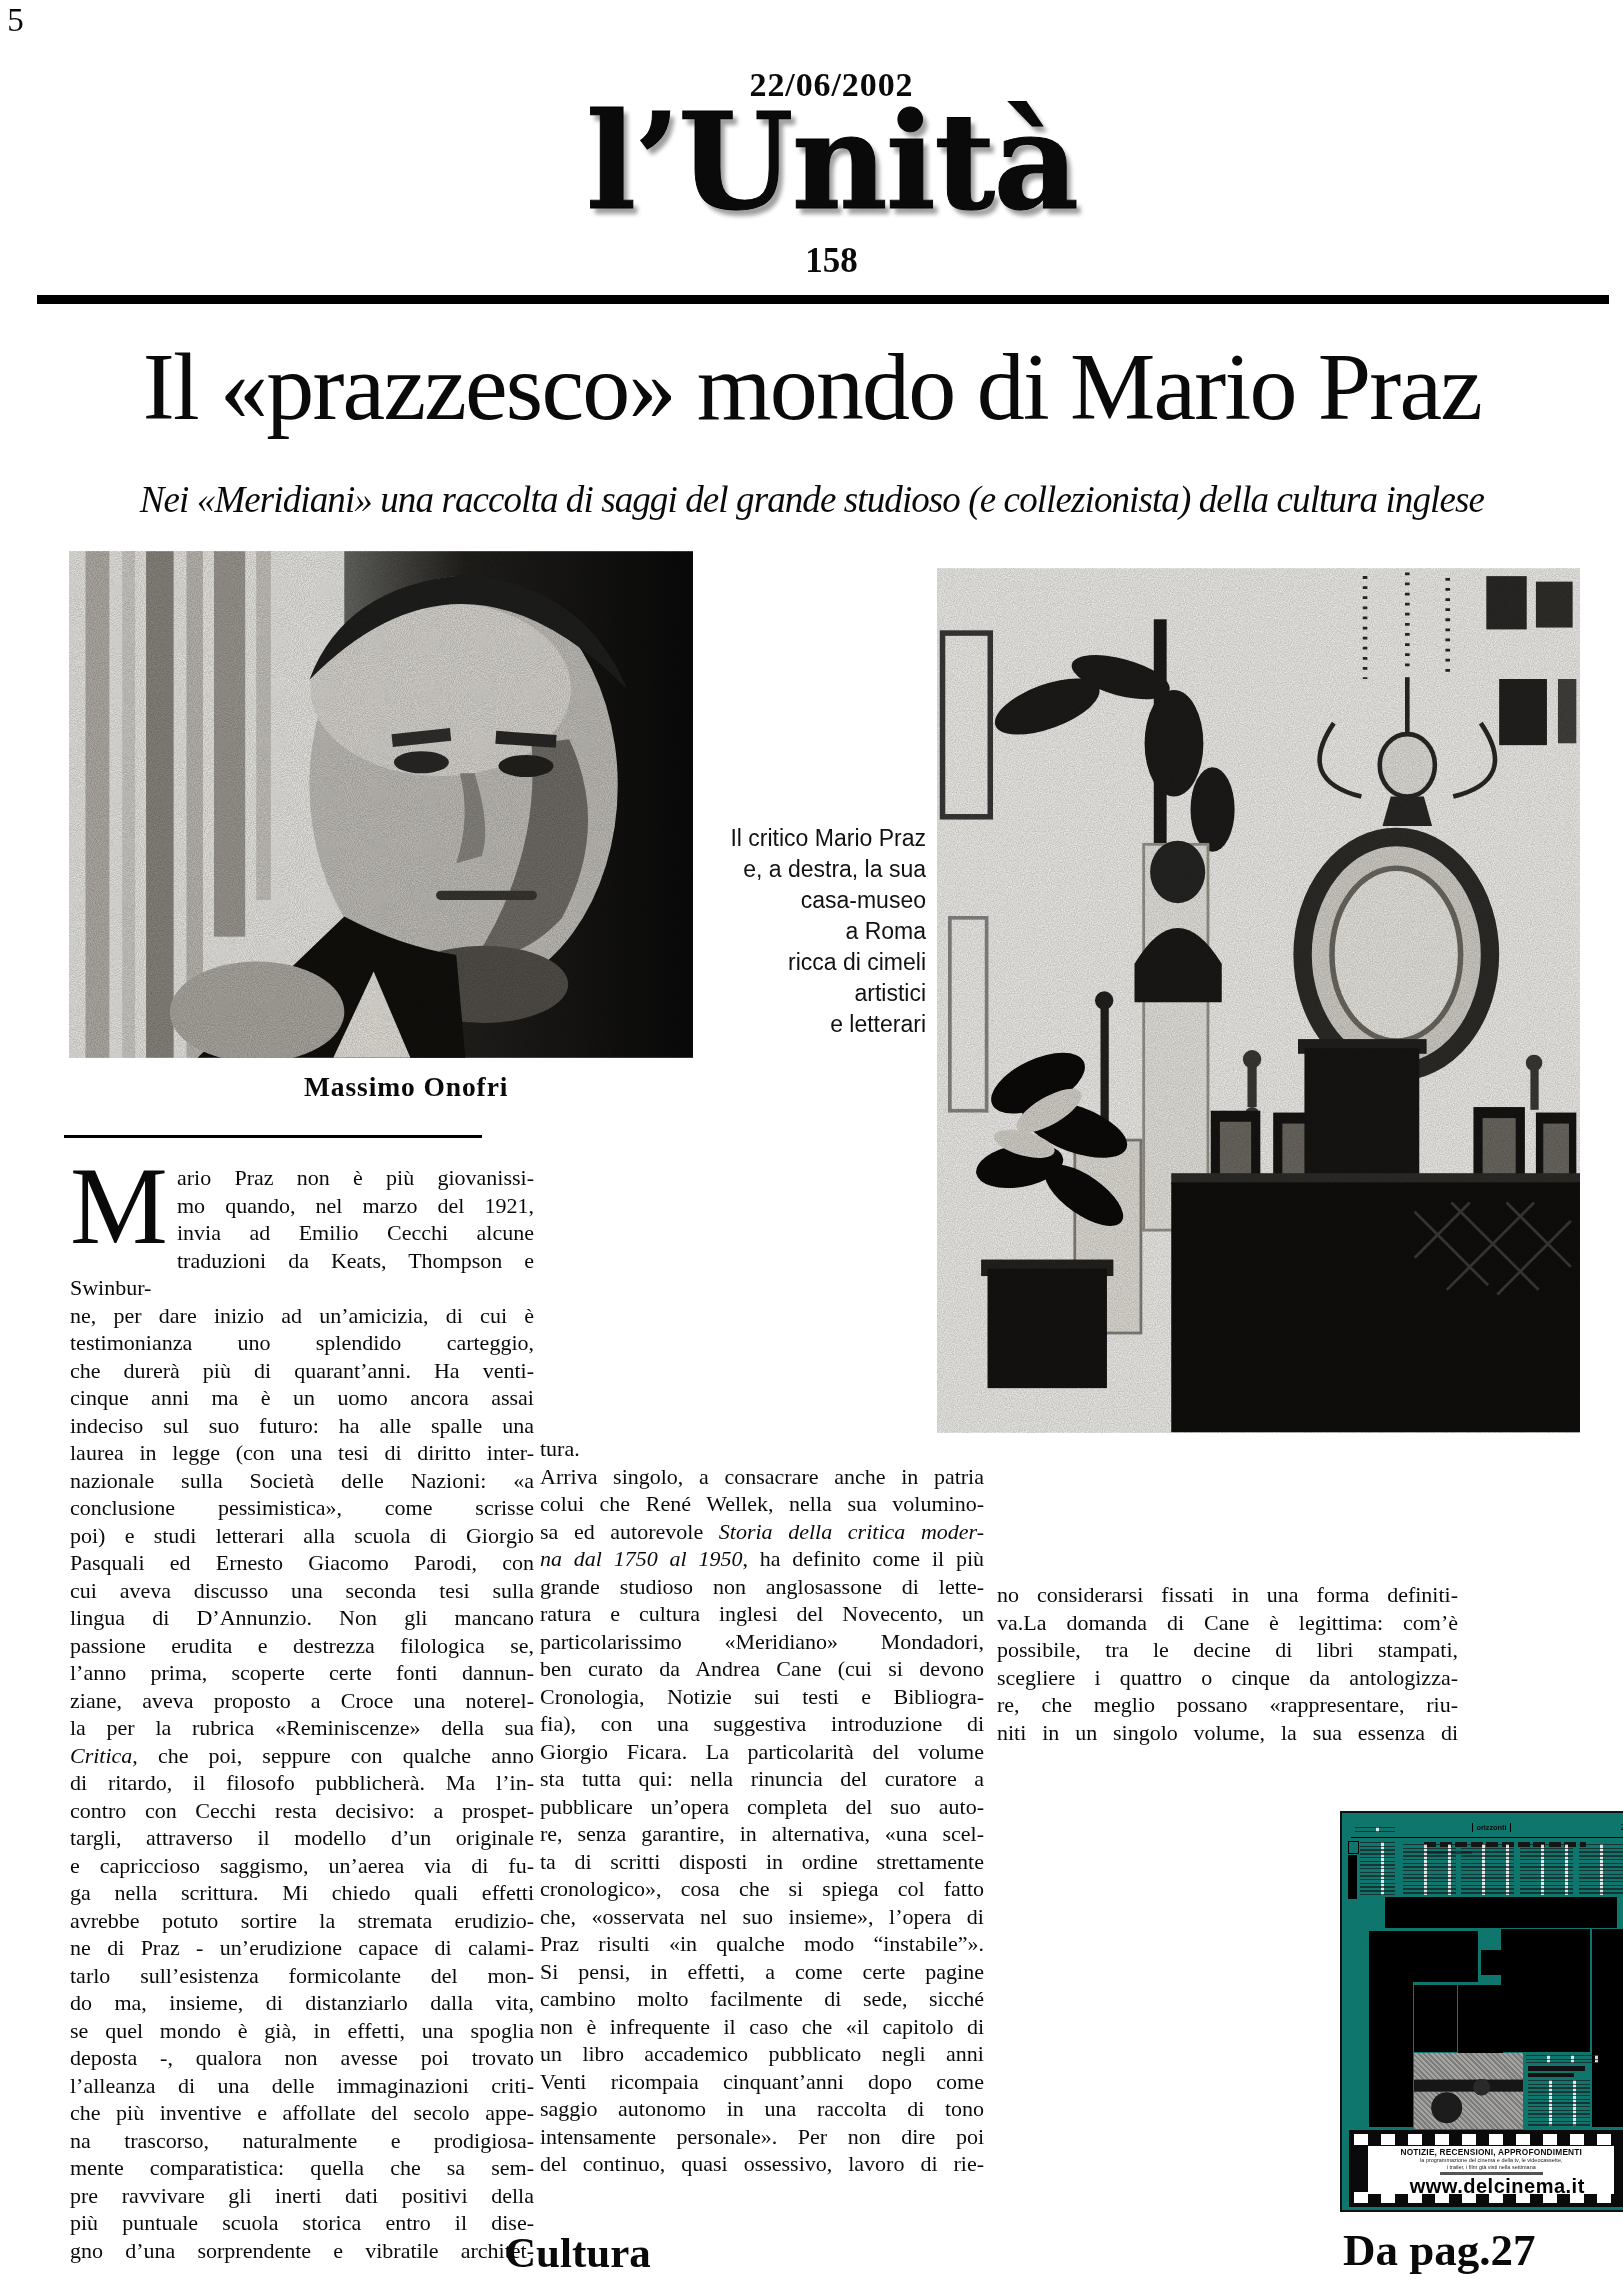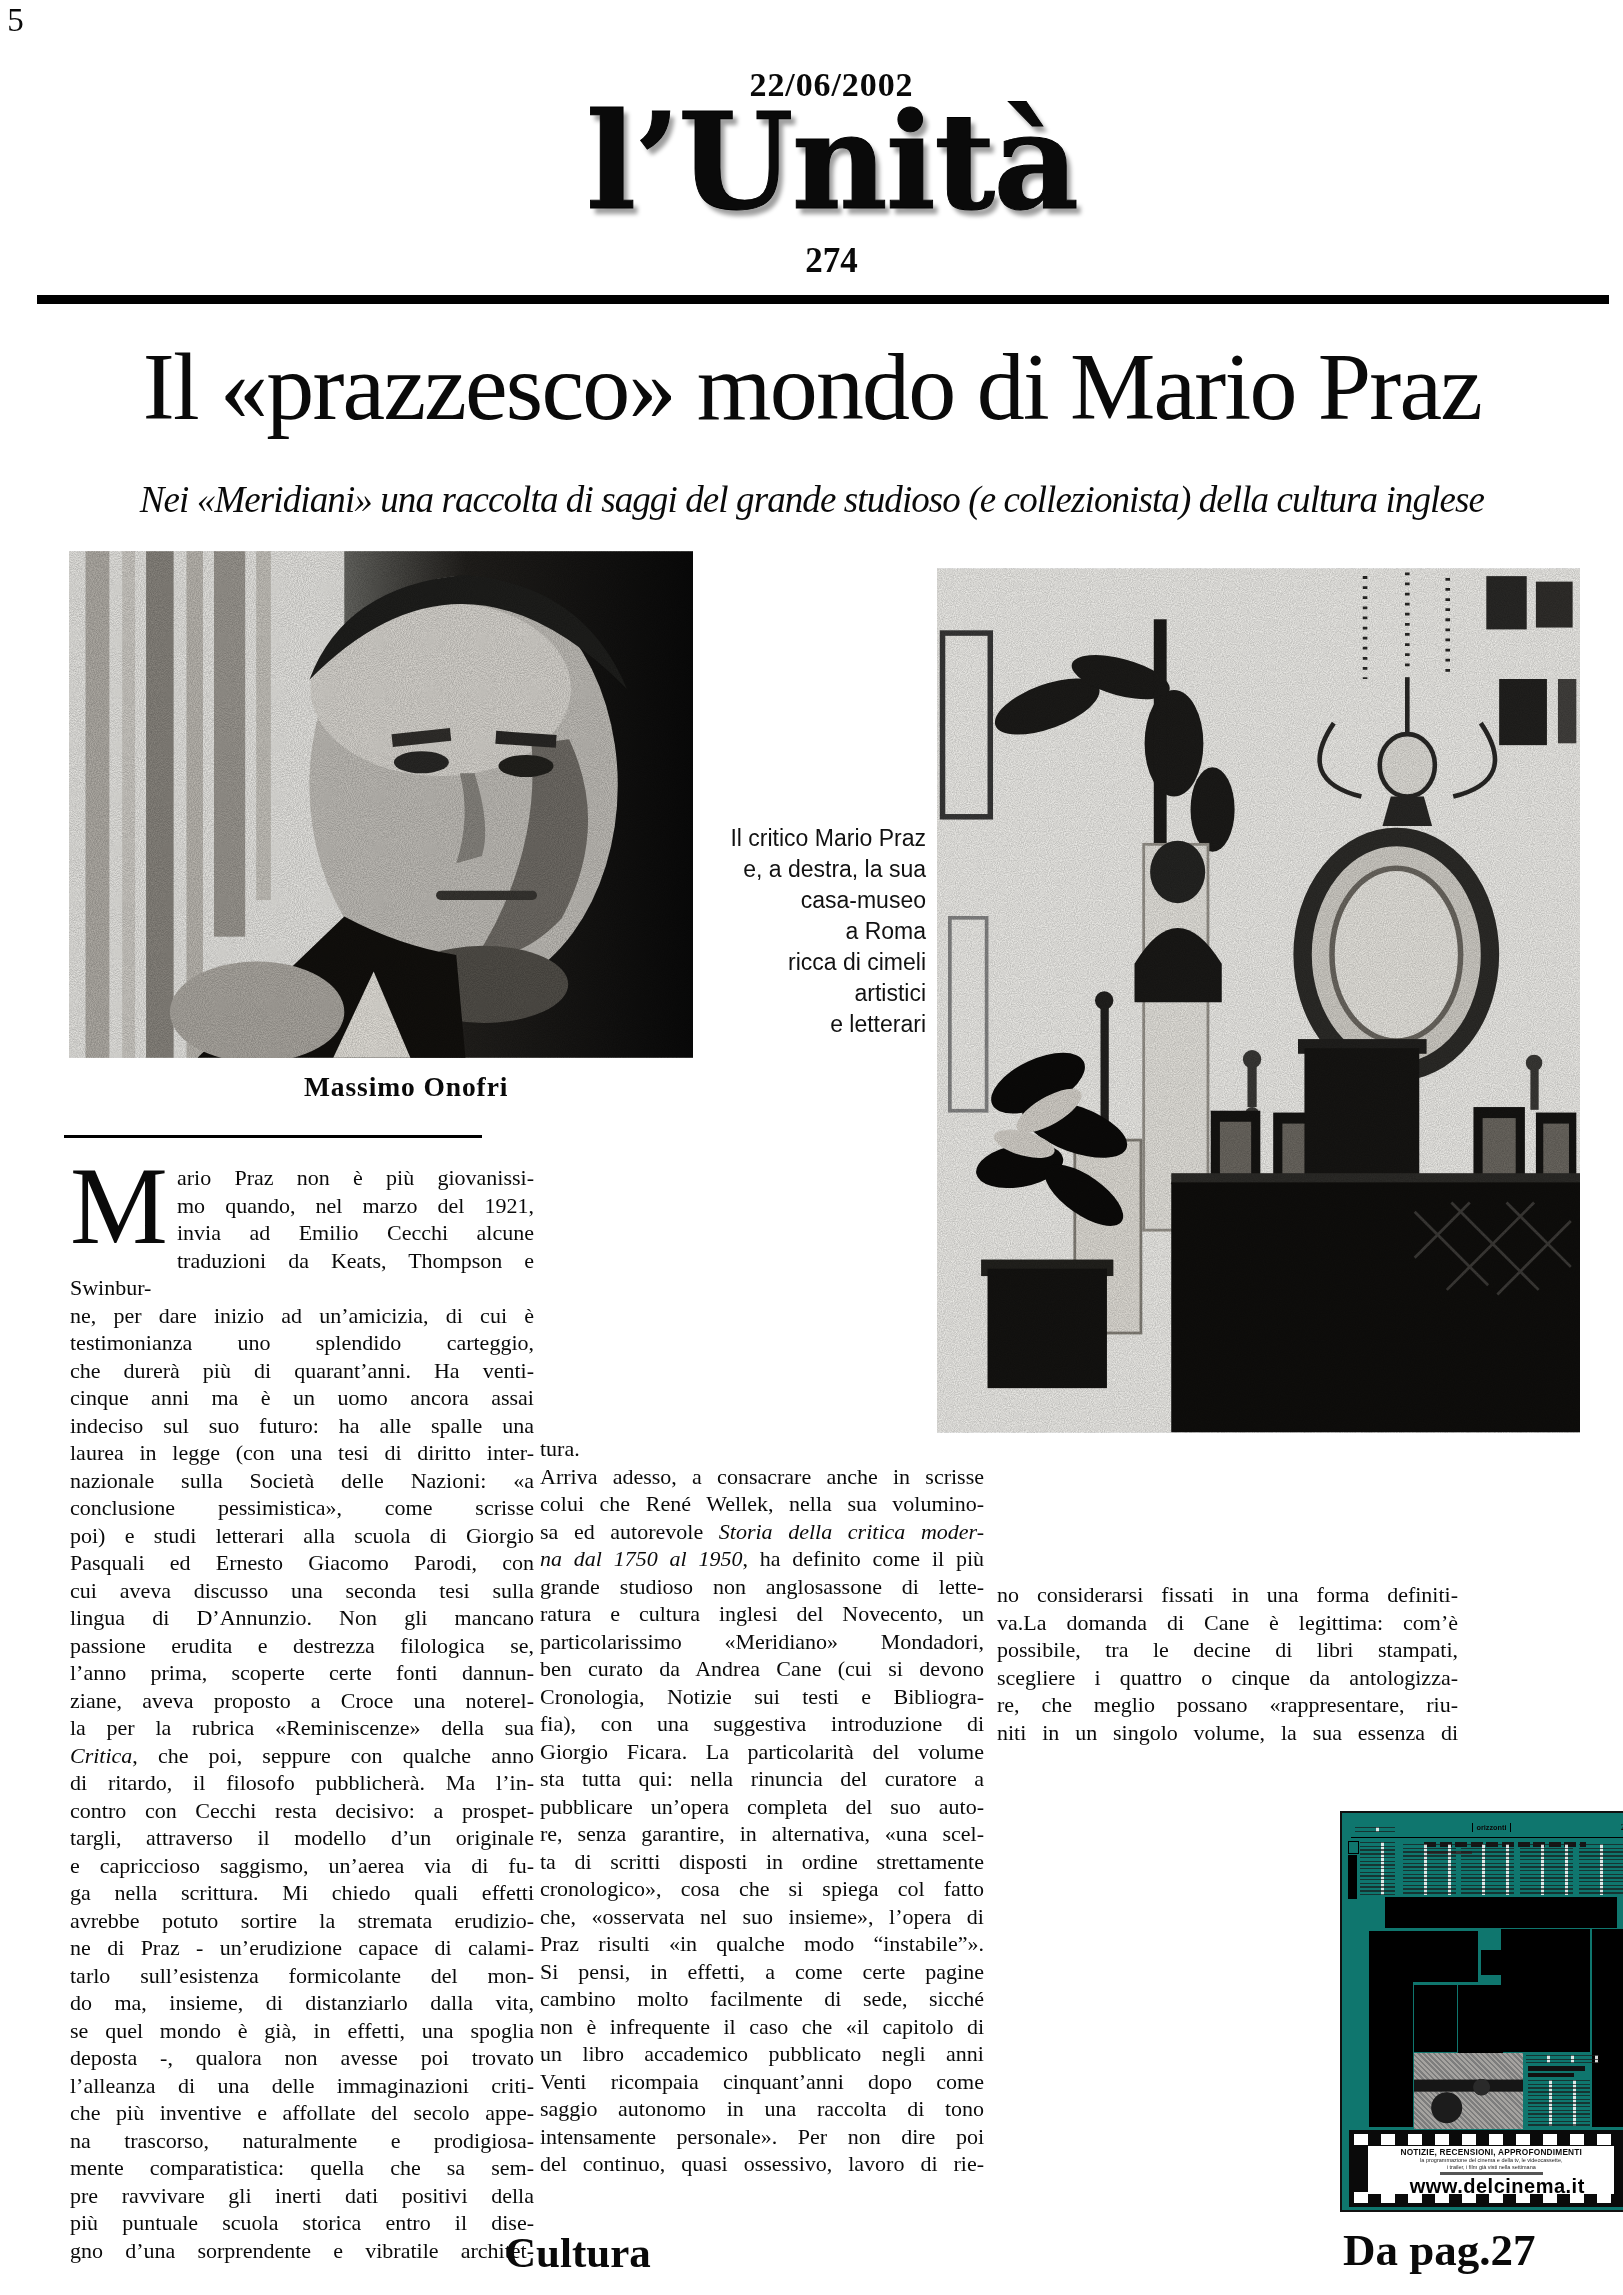--- a/index.html
+++ b/index.html
@@ -69,21 +69,21 @@
 </style>
 </head>
 <body>
 
 <div class="page">
 
   <div class="abs corner-num">5</div>
 
   <div class="abs hdr hdr-date">22/06/2002</div>
   <div class="abs hdr masthead">l’Unità</div>
-  <div class="abs hdr issue-num">274</div>
+  <div class="abs hdr issue-num">158</div>
   <div class="abs rule-thick"></div>
 
   <div class="abs subhead">Nei «Meridiani» una raccolta di saggi del grande studioso (e collezionista) della cultura inglese</div>
   <div class="abs headline">Il «prazzesco» mondo di Mario Praz</div>
 
   <svg class="abs photo-left" viewBox="0 0 680 552" xmlns="http://www.w3.org/2000/svg" role="img">
     <defs>
       <filter id="g1">
           <feTurbulence type="fractalNoise" baseFrequency="0.9" numOctaves="2"></feTurbulence>
         <feColorMatrix type="matrix" values="0 0 0 0 0  0 0 0 0 0  0 0 0 0 0  0.9 0 0 0 0"></feColorMatrix>
@@ -248,21 +248,21 @@
 se quel mondo è già, in effetti, una spoglia
 deposta -, qualora non avesse poi trovato
 l’alleanza di una delle immaginazioni criti-
 che più inventive e affollate del secolo appe-
 na trascorso, naturalmente e prodigiosa-
 mente comparatistica: quella che sa sem-
 pre ravvivare gli inerti dati positivi della
 più puntuale scuola storica entro il dise-
 gno d’una sorprendente e vibratile architet-</span></div>
 
-  <div class="col col2"><div>tura.</div><div class="just"><span>Arriva adesso, a consacrare anche in scrisse
+  <div class="col col2"><div>tura.</div><div class="just"><span>Arriva singolo, a consacrare anche in patria
 colui che René Wellek, nella sua volumino-
 sa ed autorevole </span><em>Storia della critica moder-
 na dal 1750 al 1950</em><span>, ha definito come il più
 grande studioso non anglosassone di lette-
 ratura e cultura inglesi del Novecento, un
 particolarissimo «Meridiano» Mondadori,
 ben curato da Andrea Cane (cui si devono
 Cronologia, Notizie sui testi e Bibliogra-
 fia), con una suggestiva introduzione di
 Giorgio Ficara. La particolarità del volume

